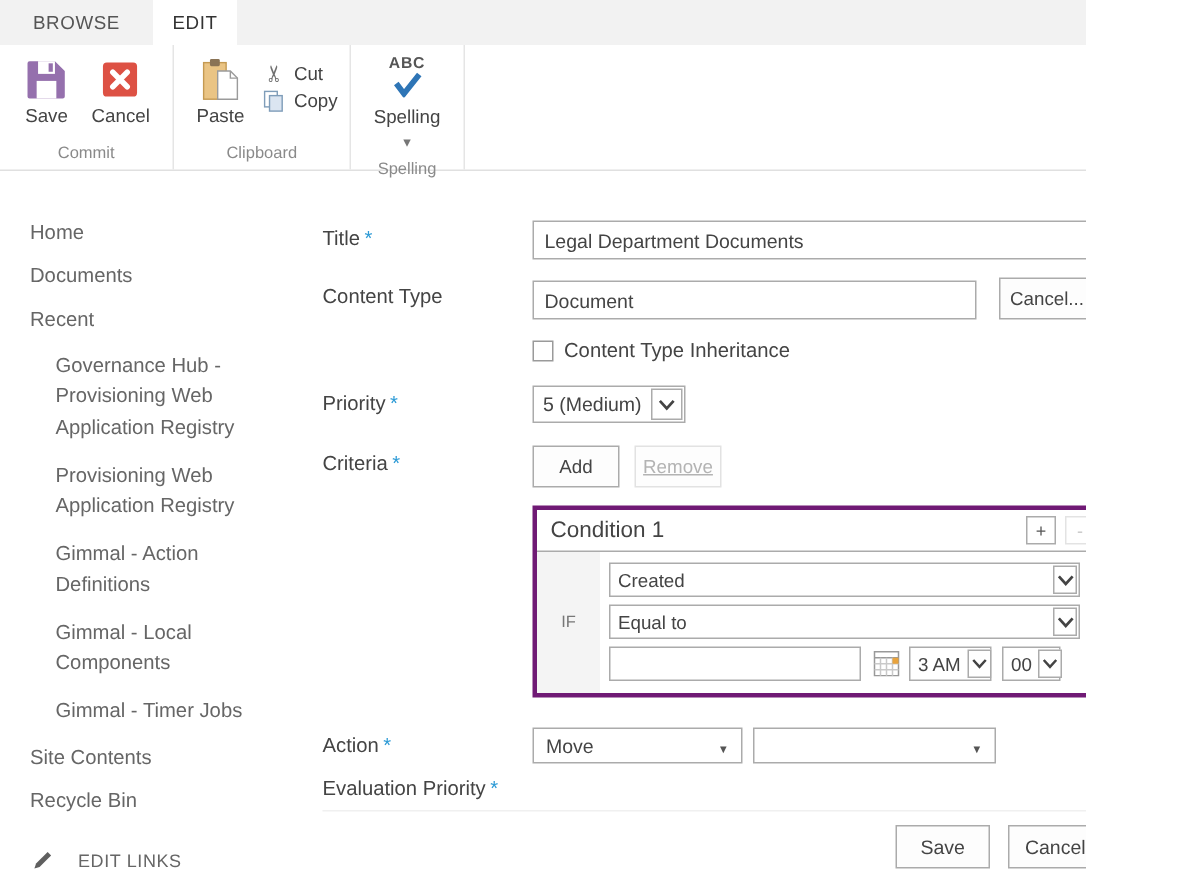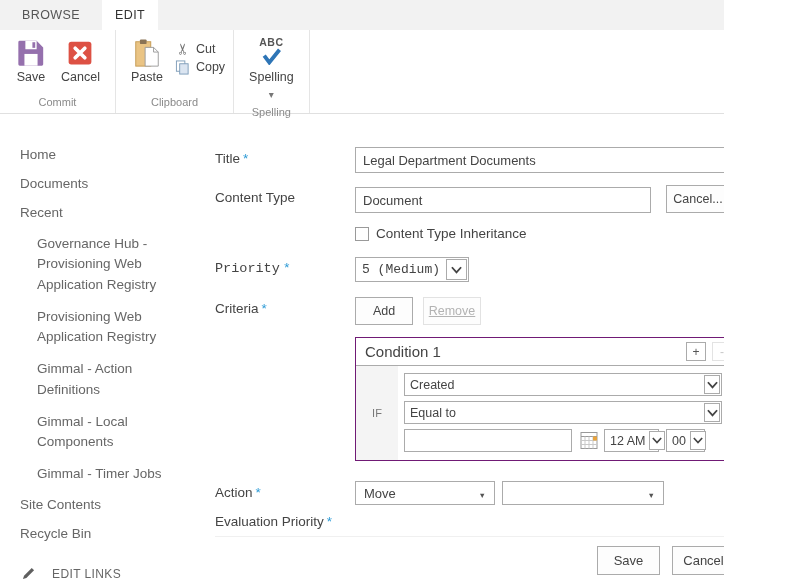--- a/index.html
+++ b/index.html
@@ -43,21 +43,21 @@
   .text-input { width:100%; height:26px; border:1px solid #ababab; padding:0 7px;
                 font:13px "Liberation Sans", sans-serif; color:#444; background:#fff; }
   .btn { border:1px solid #ababab; background:#fdfdfd; font:12.5px "Liberation Sans", sans-serif;
          color:#444; height:28px; cursor:pointer; }
   .btn.disabled { border-color:#e2e2e2; color:#b3b3b3; cursor:default;text-decoration:underline; }
 
   .field-flex { display:flex; align-items:flex-end; }
   .ct-input { width:296px; }
   .browse-btn { width:64px; margin-left:15px; margin-top:-1px; }
 
-  .mb16 { margin-bottom:16px; } .mb15 { margin-bottom:15px;font-family:Liberation Mono, monospace; } .mb12 { margin-bottom:12px; }
+  .mb16 { margin-bottom:16px; } .mb15 { margin-bottom:15px; } .mb12 { margin-bottom:12px; }
   .mb20 { margin-bottom:20px; } .mb6 { margin-bottom:6px; } .mb5 { margin-bottom:5px; }
 
   .checkbox { width:14px; height:14px; border:1px solid #9a9a9a; background:#fff; display:inline-block;
               flex-shrink:0; cursor:pointer; }
   .cb-label { font-size:13.5px; color:#444; margin-left:7px; line-height:15px; }
 
   
   .ie-select { display:inline-flex; align-items:stretch; border:1px solid #ababab; height:25px;
                background:#fff; cursor:pointer; }
   .ie-select .val { padding:0 5px 0 6px; font-size:13px; color:#444; white-space:nowrap;
@@ -65,21 +65,21 @@
   .ie-chev { width:21px; margin:1px; border:1px solid #ababab; display:flex; align-items:center;
              justify-content:center; background:#fff; flex-shrink:0; }
   .ie-select.sm { height:23px; }
   .ie-select.sm .val { font-size:12.5px; padding:0 3px 0 5px; }
   .ie-select.sm .ie-chev { width:16px; }
 
   .add-btn { width:58px; }
   .remove-btn { width:58px; margin-left:10px; }
 
   
-  .cond { width:384px; border:1px solid #701a75; }
+  .cond { width:384px; border:3px solid #701a75; }
   .cond-header { height:28px; display:flex; align-items:center; padding:0 6px 0 9px;
                  border-bottom:1px solid #ababab; }
   .cond-title { font-size:15px; color:#444; flex:1; }
   .mini-btn { width:20px; height:19px; border:1px solid #ababab; background:#fff; font-size:12px;
               color:#555; display:flex; align-items:center; justify-content:center; margin-left:6px;
               cursor:pointer; line-height:1; }
   .mini-btn.disabled { border-color:#e3e3e3; color:#c9c9c9; cursor:default; }
   .cond-body { display:flex; }
   .if-col { width:42px; background:#f4f4f4; display:flex; align-items:center; justify-content:center;
             font-size:11px; color:#777; }
@@ -305,21 +305,21 @@
                     <line x1="0.5" y1="4.5" x2="16.5" y2="4.5" stroke="#999"></line>
                     <line x1="4.5" y1="4.5" x2="4.5" y2="16.5" stroke="#c9c9c9"></line>
                     <line x1="8.5" y1="4.5" x2="8.5" y2="16.5" stroke="#c9c9c9"></line>
                     <line x1="12.5" y1="4.5" x2="12.5" y2="16.5" stroke="#c9c9c9"></line>
                     <line x1="0.5" y1="8.5" x2="16.5" y2="8.5" stroke="#c9c9c9"></line>
                     <line x1="0.5" y1="12.5" x2="16.5" y2="12.5" stroke="#c9c9c9"></line>
                     <rect x="12.5" y="4.5" width="4" height="4" fill="#e8a33d"></rect>
                   </svg>
                 </span>
                 <div class="ie-select sm hour-sel">
-                  <span class="val">12 AM</span>
+                  <span class="val">3 AM</span>
                   <span class="ie-chev">
                     <svg width="10" height="7" viewBox="0 0 12 8">
                         <polyline points="1,1 6,6.5 11,1" fill="none" stroke="#444" stroke-width="2"></polyline>
                       </svg>
                   </span>
                 </div>
                 <div class="ie-select sm min-sel">
                   <span class="val">00</span>
                   <span class="ie-chev">
                     <svg width="10" height="7" viewBox="0 0 12 8">

